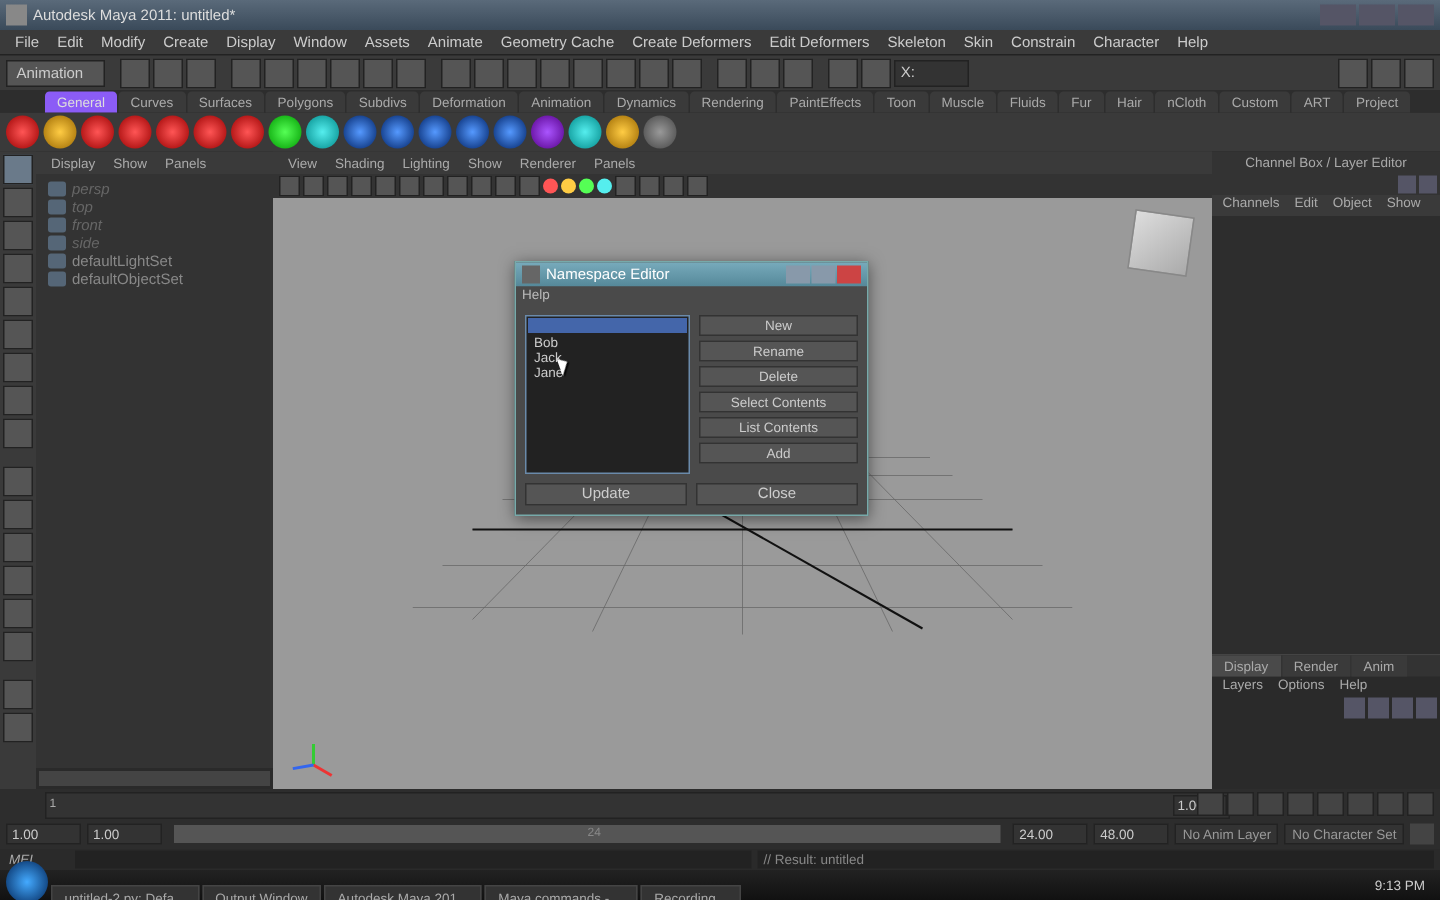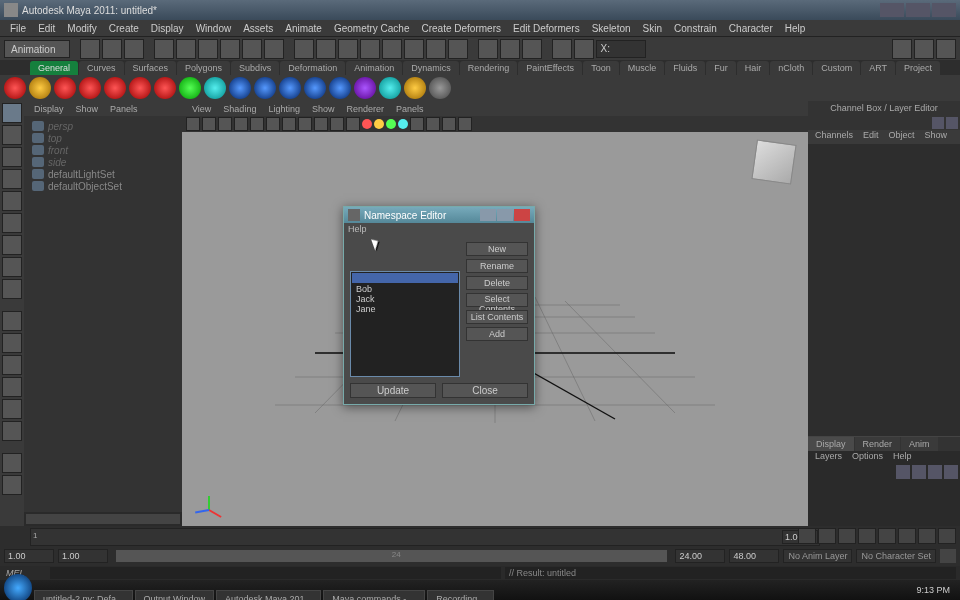--- a/index.html
+++ b/index.html
@@ -18,21 +18,21 @@
 
 .modebar { height:24px; background:#3a3a3a; display:flex; align-items:center; padding:0 4px; gap:2px; border-top:1px solid #222; }
 .modebar .dropdown { background:#555; color:#ccc; padding:2px 14px 2px 6px; height:18px; line-height:14px; border:1px solid #222; position:relative;}
 .modebar .tbtn { width:20px; height:20px; background:#555; border:1px solid #222; display:inline-block; }
 .modebar .sep { width:6px; }
 .modebar input { background:#333; border:1px solid #222; color:#ccc; height:18px; width:50px; padding:0 3px; }
 
 
 .shelftabs { height:15px; background:#2d2d2d; display:flex; align-items:flex-end; padding-left:30px; }
 .shelftabs span { color:#aaa; padding:2px 8px; background:#3a3a3a; margin-right:1px; font-size:9px; border-top-left-radius:3px; border-top-right-radius:3px;}
-.shelftabs span.act { background:#15803d; color:#ddd; }
+.shelftabs span.act { background:#8b5cf6; color:#ddd; }
 
 
 .shelf { height:26px; background:#3a3a3a; display:flex; align-items:center; padding:0 4px; gap:3px; }
 .shelf .sicon { width:22px; height:22px; border-radius:11px; display:inline-block;}
 .c-red{background:radial-gradient(#f55,#900);} .c-grn{background:radial-gradient(#5f5,#090);}
 .c-blu{background:radial-gradient(#59f,#026);} .c-yel{background:radial-gradient(#fc4,#960);}
 .c-cyn{background:radial-gradient(#5ee,#088);} .c-pur{background:radial-gradient(#a5f,#508);}
 .c-gry{background:radial-gradient(#999,#444);}
 
 
@@ -105,30 +105,30 @@
 .cmdline .cbox2{width:450px;}
 
 
 .taskbar{position:absolute;bottom:0;left:0;right:0;height:20px;background:linear-gradient(#222,#111);display:flex;align-items:center;padding:0 4px;gap:2px;}
 .taskbar .start{width:28px;height:28px;border-radius:14px;background:radial-gradient(#4af,#025);margin-top:-4px;}
 .taskbar .tbitem{height:16px;background:#333;color:#aaa;padding:0 8px;line-height:16px;font-size:9px;border:1px solid #444;margin-top:16px;}
 .taskbar .tbspacer{flex:1;}
 .taskbar .clock{color:#ccc;font-size:9px;padding:0 6px;}
 
 
-.dialog{position:absolute;left:343px;top:206px;width:192px;background:#4a4a4a;border:1px solid #7aa;box-shadow:0 2px 10px rgba(0,0,0,.5);}
+.dialog{position:absolute;left:343px;top:174px;width:236px;background:#4a4a4a;border:1px solid #7aa;box-shadow:0 2px 10px rgba(0,0,0,.5);}
 .dlg-title{height:16px;background:linear-gradient(#7ab,#589);display:flex;align-items:center;padding:0 4px;}
 .dlg-title .dic{width:12px;height:12px;background:#666;margin-right:4px;}
 .dlg-title .dt{color:#fff;font-size:10px;flex:1;}
 .dlg-title .dbtn{width:16px;height:12px;margin-left:1px;}
 .dbtn.min{background:#89a;} .dbtn.max{background:#89a;} .dbtn.cls{background:#c44;}
 .dlg-menu{height:13px;background:#4a4a4a;padding:0 4px;}
 .dlg-menu span{color:#bbb;font-size:9px;}
 .dlg-body{padding:6px;display:flex;gap:6px;}
-.dlg-list{width:110px;height:106px;background:#222;border:1px solid #6a8aaa;padding:1px;margin-top:29px;}
+.dlg-list{width:110px;height:106px;background:#222;border:1px solid #6a8aaa;padding:1px;}
 .dlg-list .li{color:#ccc;font-size:9px;padding:1px 4px;height:10px;line-height:10px;}
 .dlg-list .li.sel{background:#46a;}
 .dlg-btns{display:flex;flex-direction:column;gap:3px;flex:1;}
 .dlg-btns button{background:#555;border:1px solid #333;color:#ccc;font-size:9px;height:14px;cursor:pointer;}
 .dlg-bottom{display:flex;gap:6px;padding:0 6px 6px;}
 .dlg-bottom button{flex:1;background:#555;border:1px solid #333;color:#ccc;font-size:10px;height:15px;cursor:pointer;}
 .cursor{position:absolute;left:373px;top:238px;width:0;height:0;border-left:6px solid #fff;border-top:4px solid transparent;border-bottom:8px solid transparent;transform:rotate(-20deg);filter:drop-shadow(1px 1px 0 #000);pointer-events:none;z-index:999;}
 </style>
 </head>
 <body>

